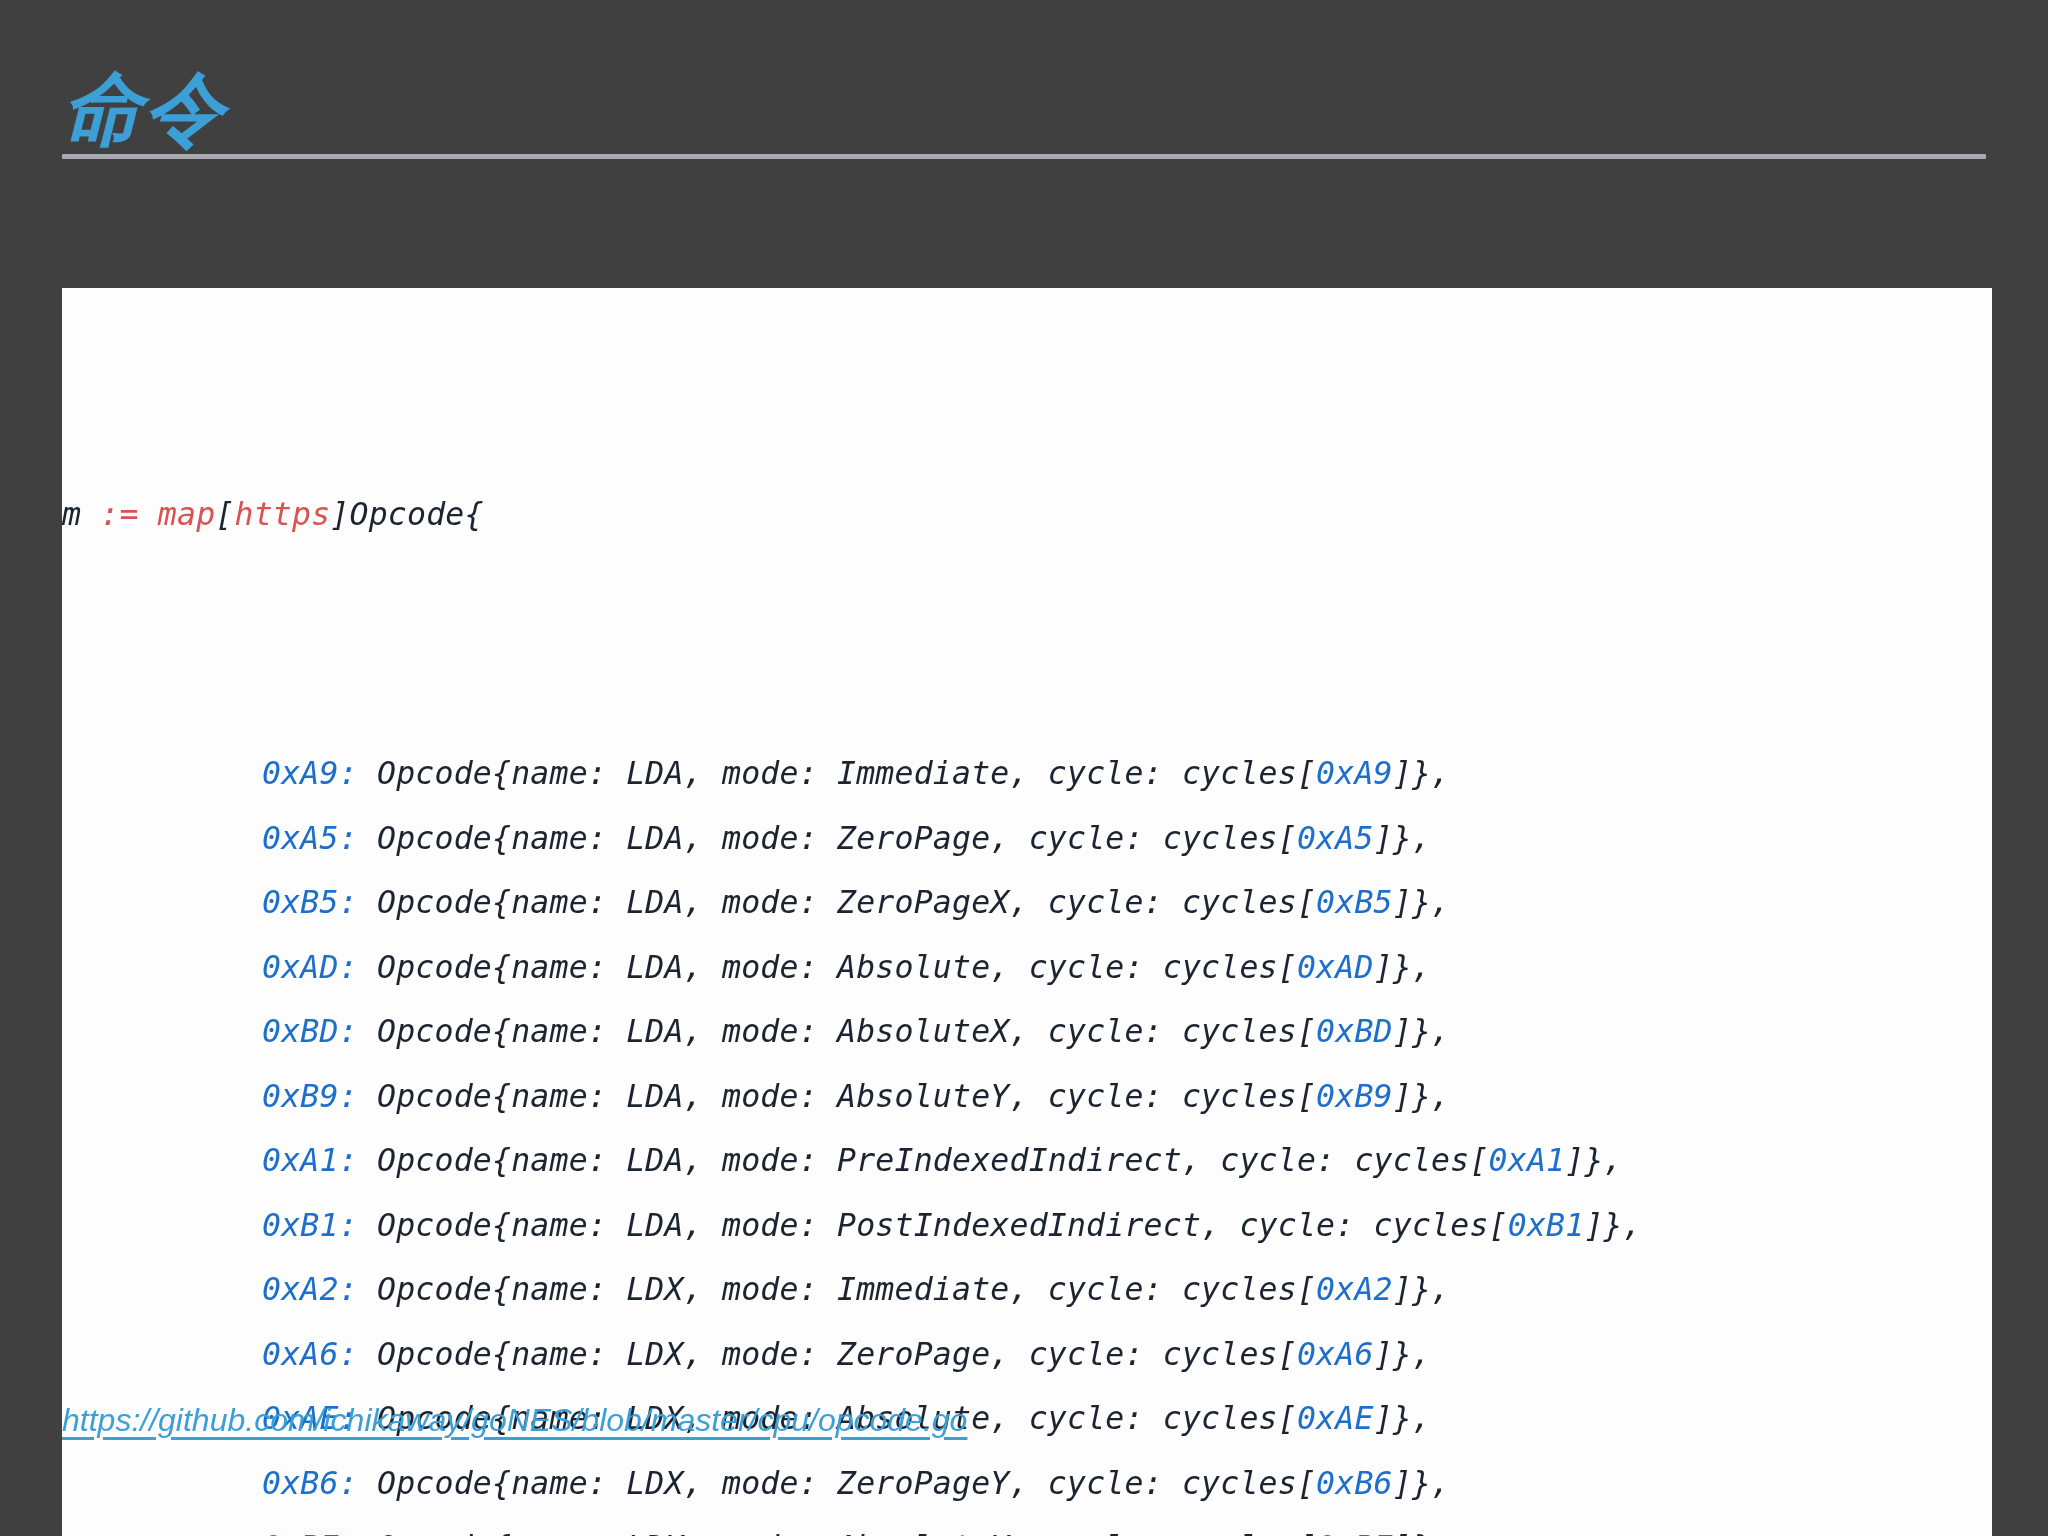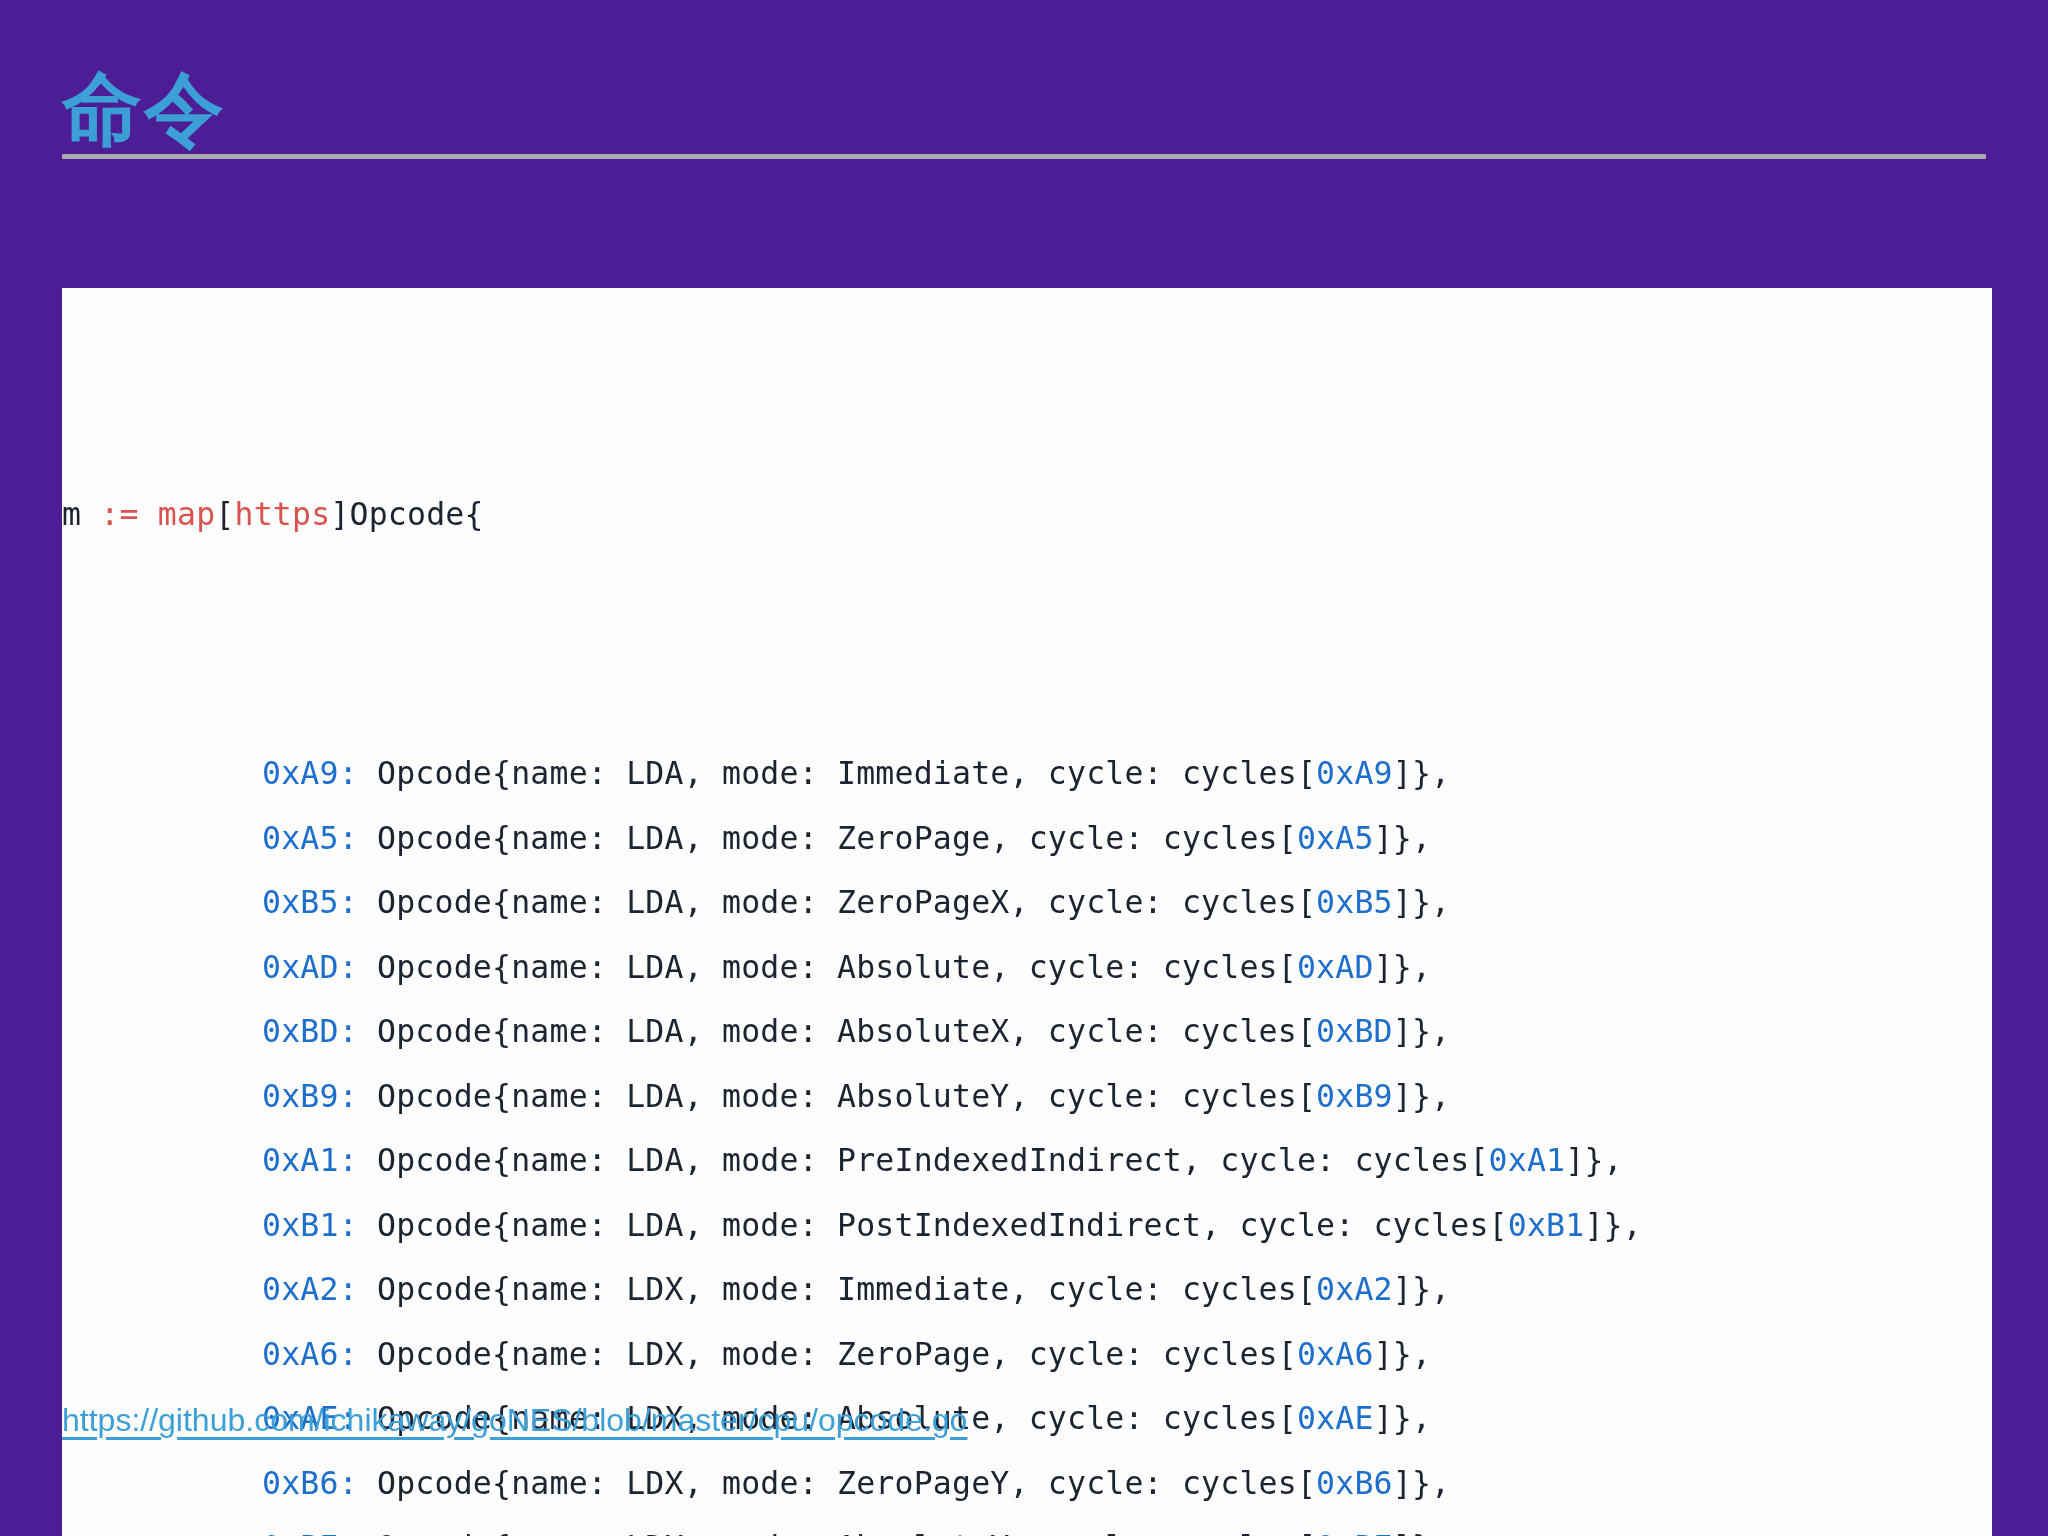--- a/index.html
+++ b/index.html
@@ -11,21 +11,22 @@
     height: 1536px;
     background: #ffffff;
     font-family: "Liberation Sans", sans-serif;
     overflow: hidden;
     position: relative;
   }
 
   .slide {
     position: absolute;
     inset: 0;
-    background: #4c1d95;
+    background: #404040;
+    font-style: italic;
   }
 
   
   .slide-title {
     position: absolute;
     left: 62px;
     top: 14px;
     font-size: 80px;
     line-height: 1.05;
     font-weight: 700;

